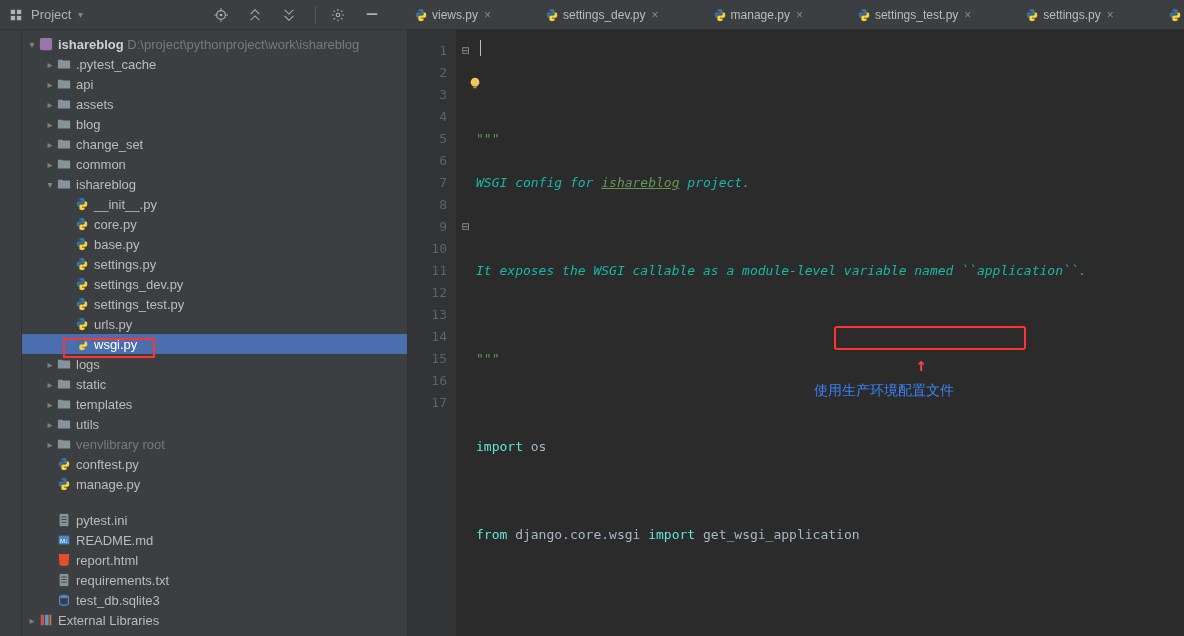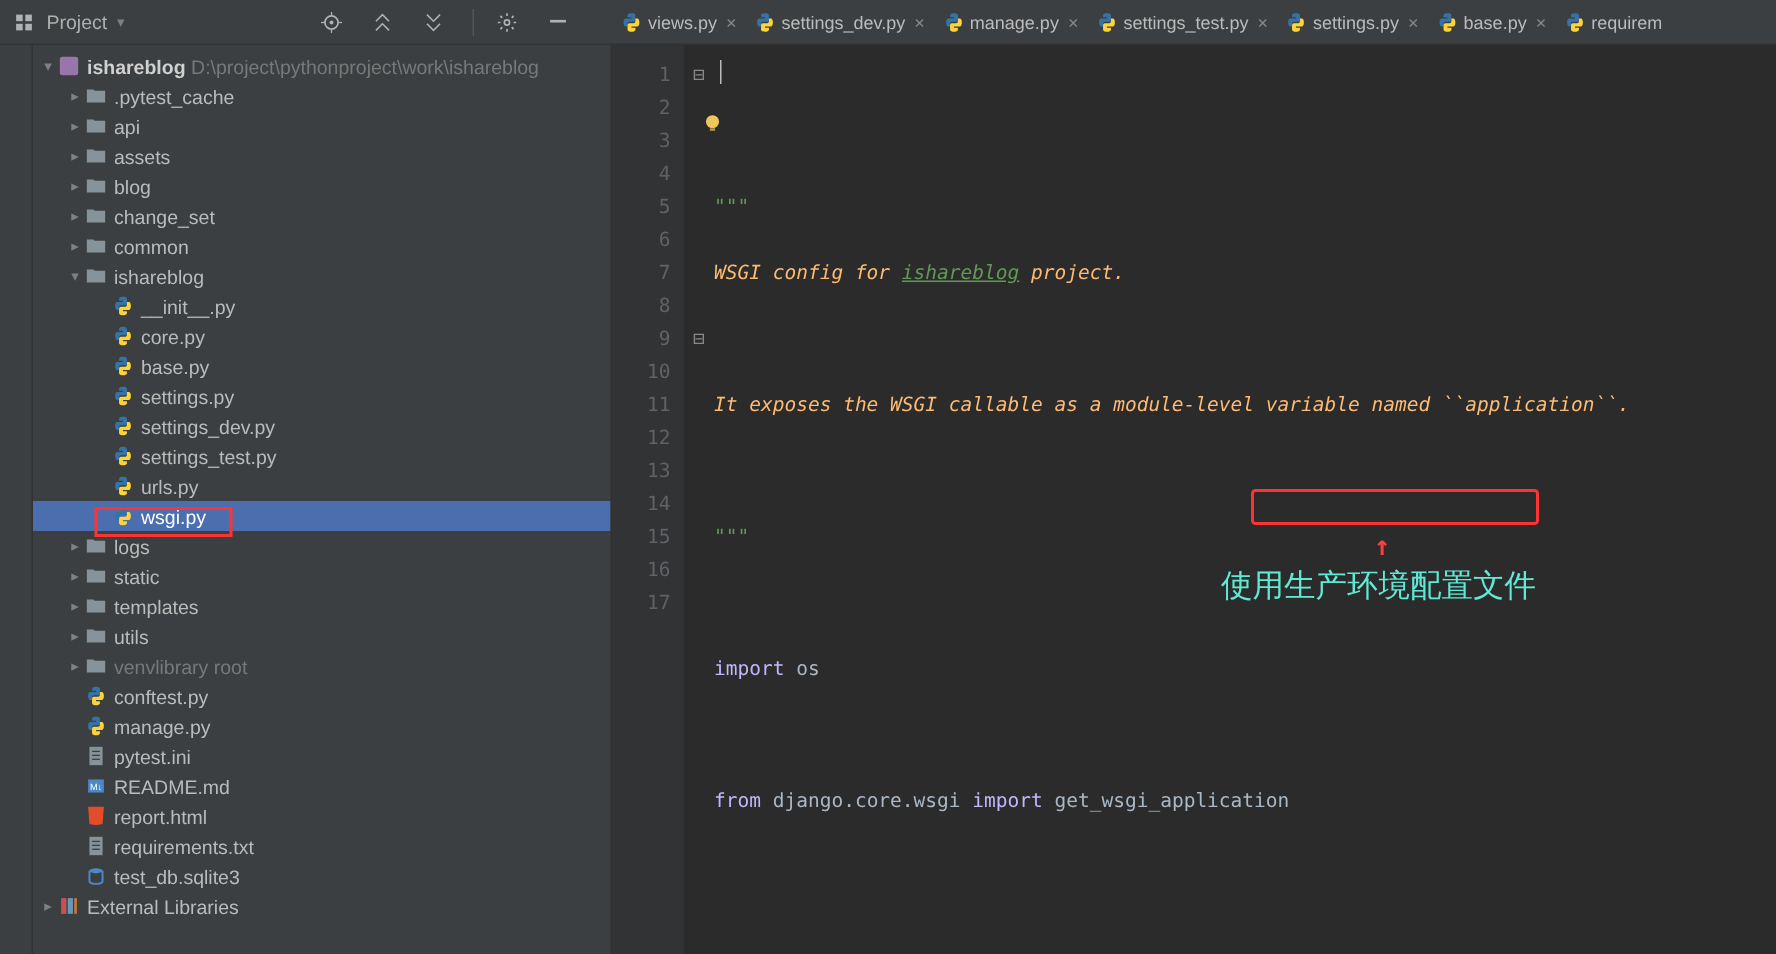--- a/index.html
+++ b/index.html
@@ -3,45 +3,45 @@
 <meta charset="utf-8">
 <style>
 * { margin:0; padding:0; box-sizing:border-box; }
 body { font-family:"Segoe UI",Arial,sans-serif; font-size:13px; background:#3c3f41; color:#bbb; width:1184px; height:636px; overflow:hidden; }
 .root { display:flex; flex-direction:column; height:100%; }
 .toolbar { display:flex; align-items:center; background:#3c3f41; border-bottom:1px solid #323232; height:30px; }
 .tool-left { display:flex; align-items:center; gap:10px; padding:0 8px; width:408px; flex-shrink:0; }
 .tool-btn { color:#b0b0b0; cursor:pointer; display:flex; align-items:center; gap:3px; }
 .tool-btn svg { fill:#afb1b3; }
 .tool-right-icons { display:flex; align-items:center; gap:14px; margin-left:auto; padding-right:16px; }
-.tabs { display:flex; align-items:center; overflow:hidden; flex:1; }
+.tabs { display:flex; align-items:center; overflow:hidden; flex:1;gap:42px; }
 .tab { display:flex; align-items:center; gap:4px; padding:0 6px; color:#bbb; height:28px; font-size:12px; position:relative; cursor:pointer; white-space:nowrap; }
 .tab .py-ico { width:14px; height:14px; }
 .tab .close { color:#888; margin-left:2px; }
 .main { display:flex; flex:1; min-height:0; }
 .sidebar { width:408px; background:#3c3f41; border-right:1px solid #323232; display:flex; position:relative; }
 .gutter-strip { width:22px; background:#3c3f41; border-right:1px solid #323232; display:flex; flex-direction:column; align-items:center; padding-top:8px; gap:12px; }
 .tree-wrap { flex:1; overflow:auto; padding-top:4px; }
 .tree-row { display:flex; align-items:center; height:20px; color:#bbb; white-space:nowrap; cursor:pointer; }
 .tree-row.selected-hl { background:#4b6eaf; color:#fff; }
 .caret { width:12px; display:inline-block; color:#808080; font-size:10px; text-align:center; }
 .ico { width:16px; height:16px; display:inline-flex; align-items:center; justify-content:center; margin-right:4px; flex-shrink:0; }
 .ico svg { width:14px; height:14px; }
 .dim { color:#787878; }
 .redbox { position:absolute; border:2px solid #f33; pointer-events:none; }
 .editor { flex:1; display:flex; background:#2b2b2b; }
 .gutter { width:48px; background:#313335; text-align:right; padding:10px 8px 0 0; color:#606366; font-family:Consolas,monospace; font-size:13px; line-height:22px; border-right:1px solid #323232; }
 .code { flex:1; padding:10px 0 0 20px; font-family:Consolas,monospace; font-size:13px; line-height:22px; position:relative; white-space:pre; }
-.c-comment { color:#fdba74; font-style:italic; }
+.c-comment { color:#14b8a6; font-style:italic; }
 .c-docstr { color:#629755; }
 .c-link { color:#629755; font-style:italic; text-decoration:underline; }
-.c-kw { color:#c4b5fd; }
+.c-kw { color:#5eead4; }
 .c-id { color:#a9b7c6; }
 .fold { color:#888; display:inline-block; width:12px; text-align:center; position:absolute; left:4px; }
-.anno-text { position:absolute; color:#5eead4; font-size:21px; font-family:Liberation Sans, sans-serif; }
+.anno-text { position:absolute; color:#3b82f6; font-size:14px; font-family:Liberation Mono, monospace; }
 .anno-arrow { position:absolute; color:#ff4040; font-size:18px; font-weight:bold; }
 .bulb { position:absolute; left:12px; top:45px; width:14px; height:14px; }
 .cursor-line { position:absolute; left:24px; top:10px; width:1px; height:16px; background:#bbb; }
 .redbox2 { position:absolute; border:2px solid #f33; pointer-events:none; border-radius:3px; }
 .divider { width:1px; height:18px; background:#555; }
 </style>
 </head>
 <body>
 
 <div class="root">
@@ -369,21 +369,21 @@
           <div class="tree-row" style="padding-left: 22px;">
             <span class="caret"></span>
             <span class="ico">
               <svg viewBox="0 0 16 16">
                 <path d="M8 1c-3 0-3 1.5-3 1.5V4h3v1H3.5S2 5 2 8s1.5 3 1.5 3H5v-2s0-1.5 1.5-1.5h3S11 7.5 11 6V2.5S11 1 8 1z" fill="#3573a5"></path>
                 <path d="M8 15c3 0 3-1.5 3-1.5V12H8v-1h4.5S14 11 14 8s-1.5-3-1.5-3H11v2s0 1.5-1.5 1.5h-3S5 8.5 5 10v3.5S5 15 8 15z" fill="#ffd43b"></path>
               </svg>
             </span>
             <span>manage.py</span>
           </div>
-          <div class="tree-row" style="padding-left: 22px;">
+          <div class="tree-row" style="padding-left: 22px; margin-top: 16px;">
             <span class="caret"></span>
             <span class="ico">
               <svg viewBox="0 0 16 16">
                 <rect x="3" y="1" width="10" height="14" fill="#87939a"></rect>
                 <rect x="5" y="4" width="6" height="1" fill="#3c3f41"></rect>
                 <rect x="5" y="7" width="6" height="1" fill="#3c3f41"></rect>
                 <rect x="5" y="10" width="6" height="1" fill="#3c3f41"></rect>
               </svg>
             </span>
             <span>pytest.ini</span>

